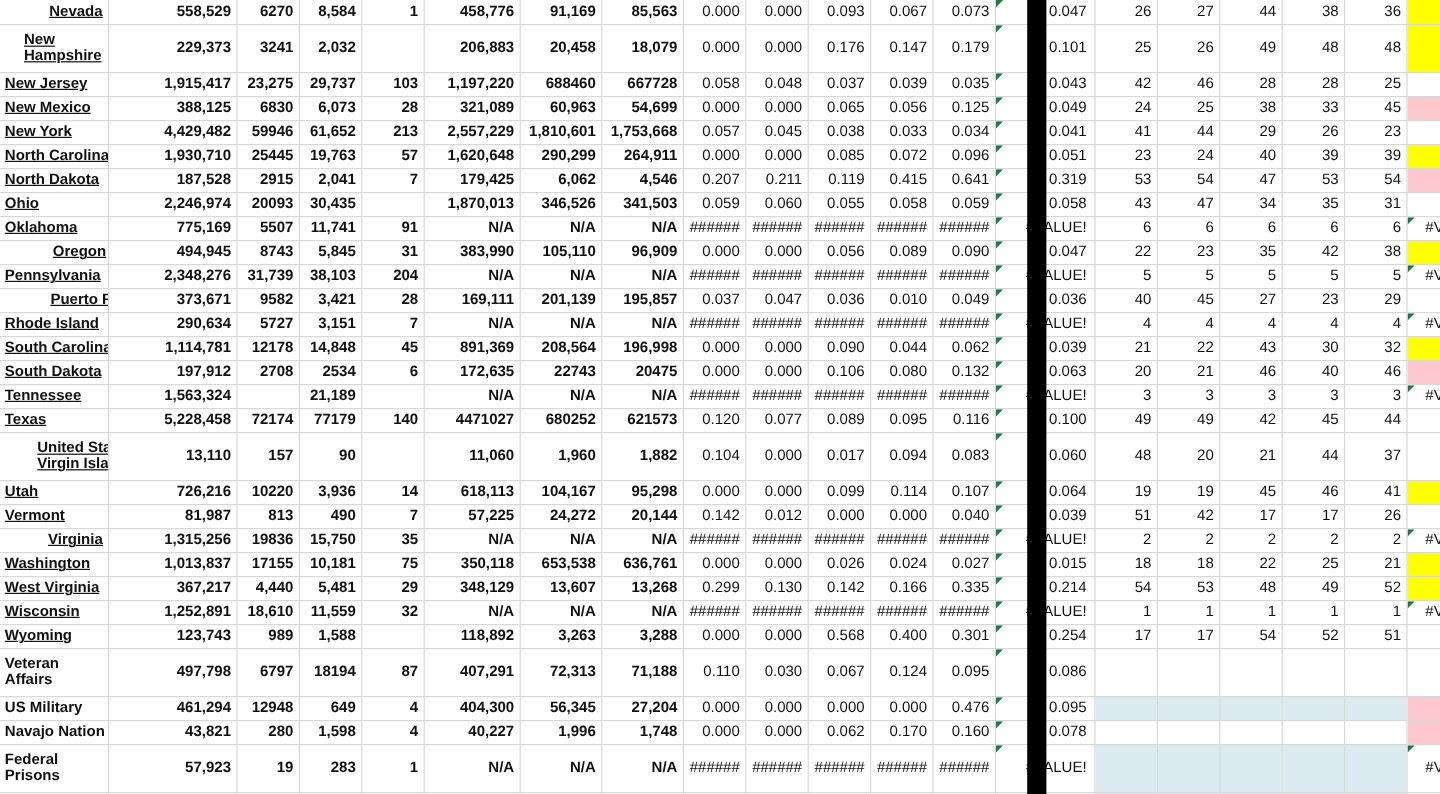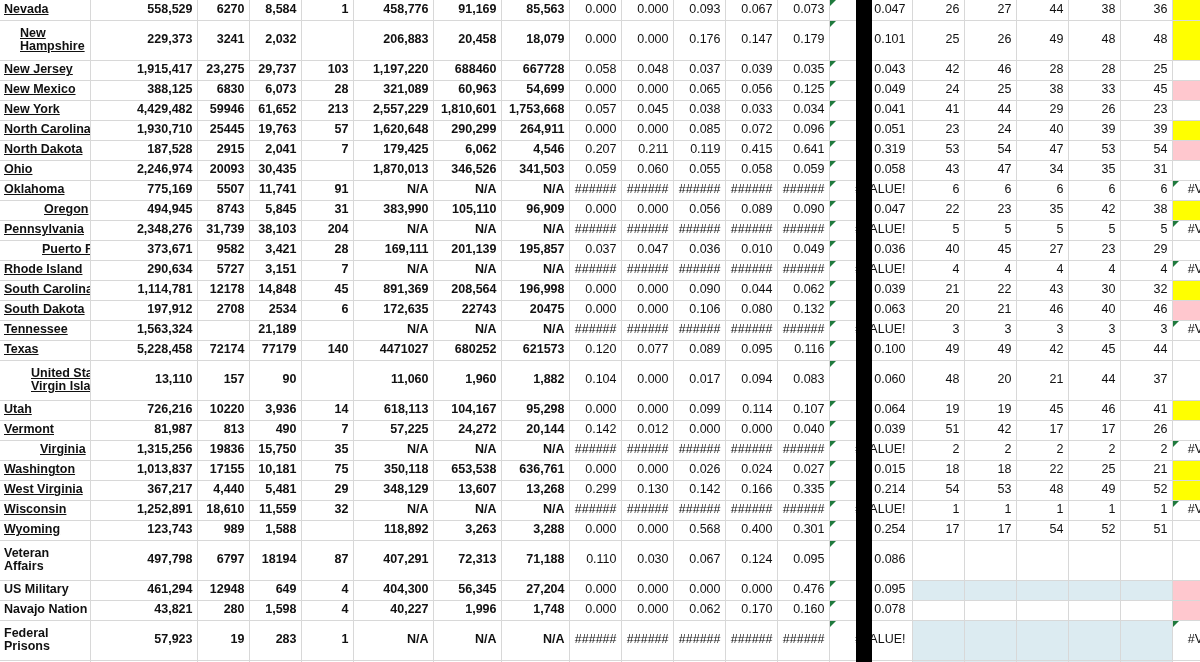--- a/index.html
+++ b/index.html
@@ -105,21 +105,21 @@
         <col style="width:83px">
       <col style="width:52px">
         <col style="width:52px">
         <col style="width:52px">
         <col style="width:52px">
       <col style="width:52px">
         <col style="width:82px">
     </colgroup>
     <tbody id="tbody">
         <tr style="height: 20px;">
-          <td class="state" style="height: 20px;"><span class="u">Nevada</span></td>
+          <td class="state" style="height: 20px; text-align: right;"><span class="u">Nevada</span></td>
           <td class="num">558,529</td>
           <td class="num">6270</td>
           <td class="num">8,584</td>
           <td class="num">1</td>
           <td class="num">458,776</td>
           <td class="num">91,169</td>
           <td class="num">85,563</td>
           <td class="rate">0.000</td>
           <td class="rate">0.000</td>
           <td class="rate">0.093</td>

